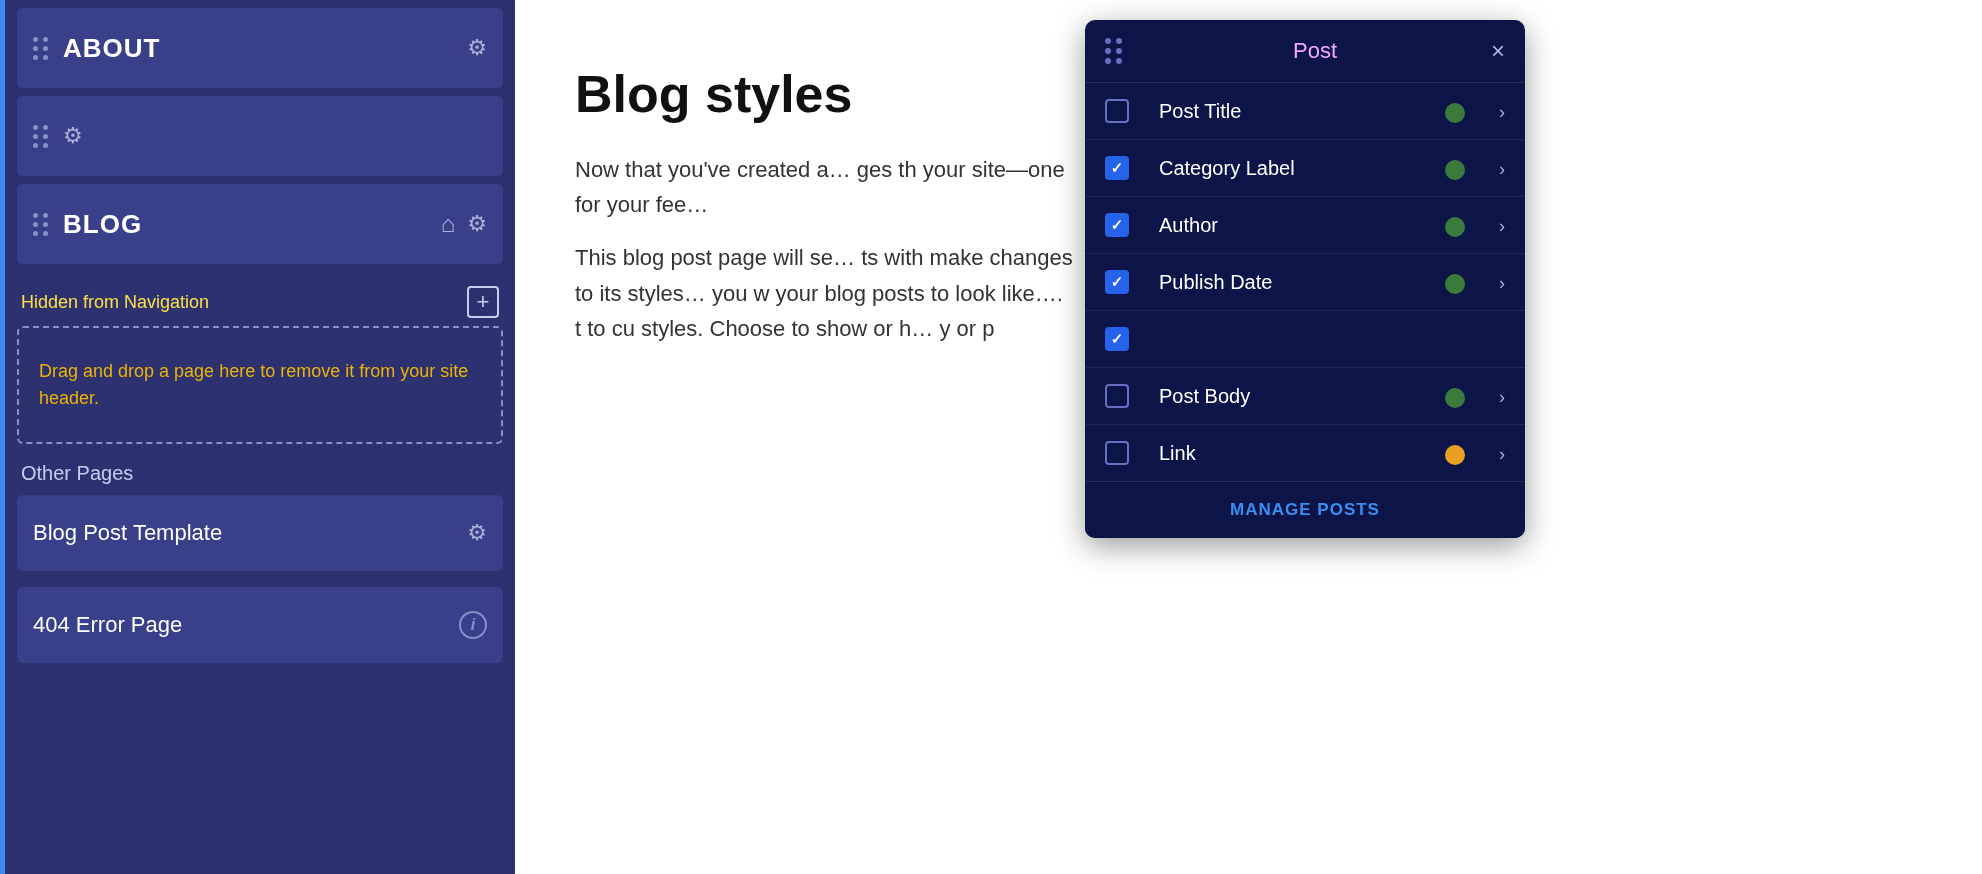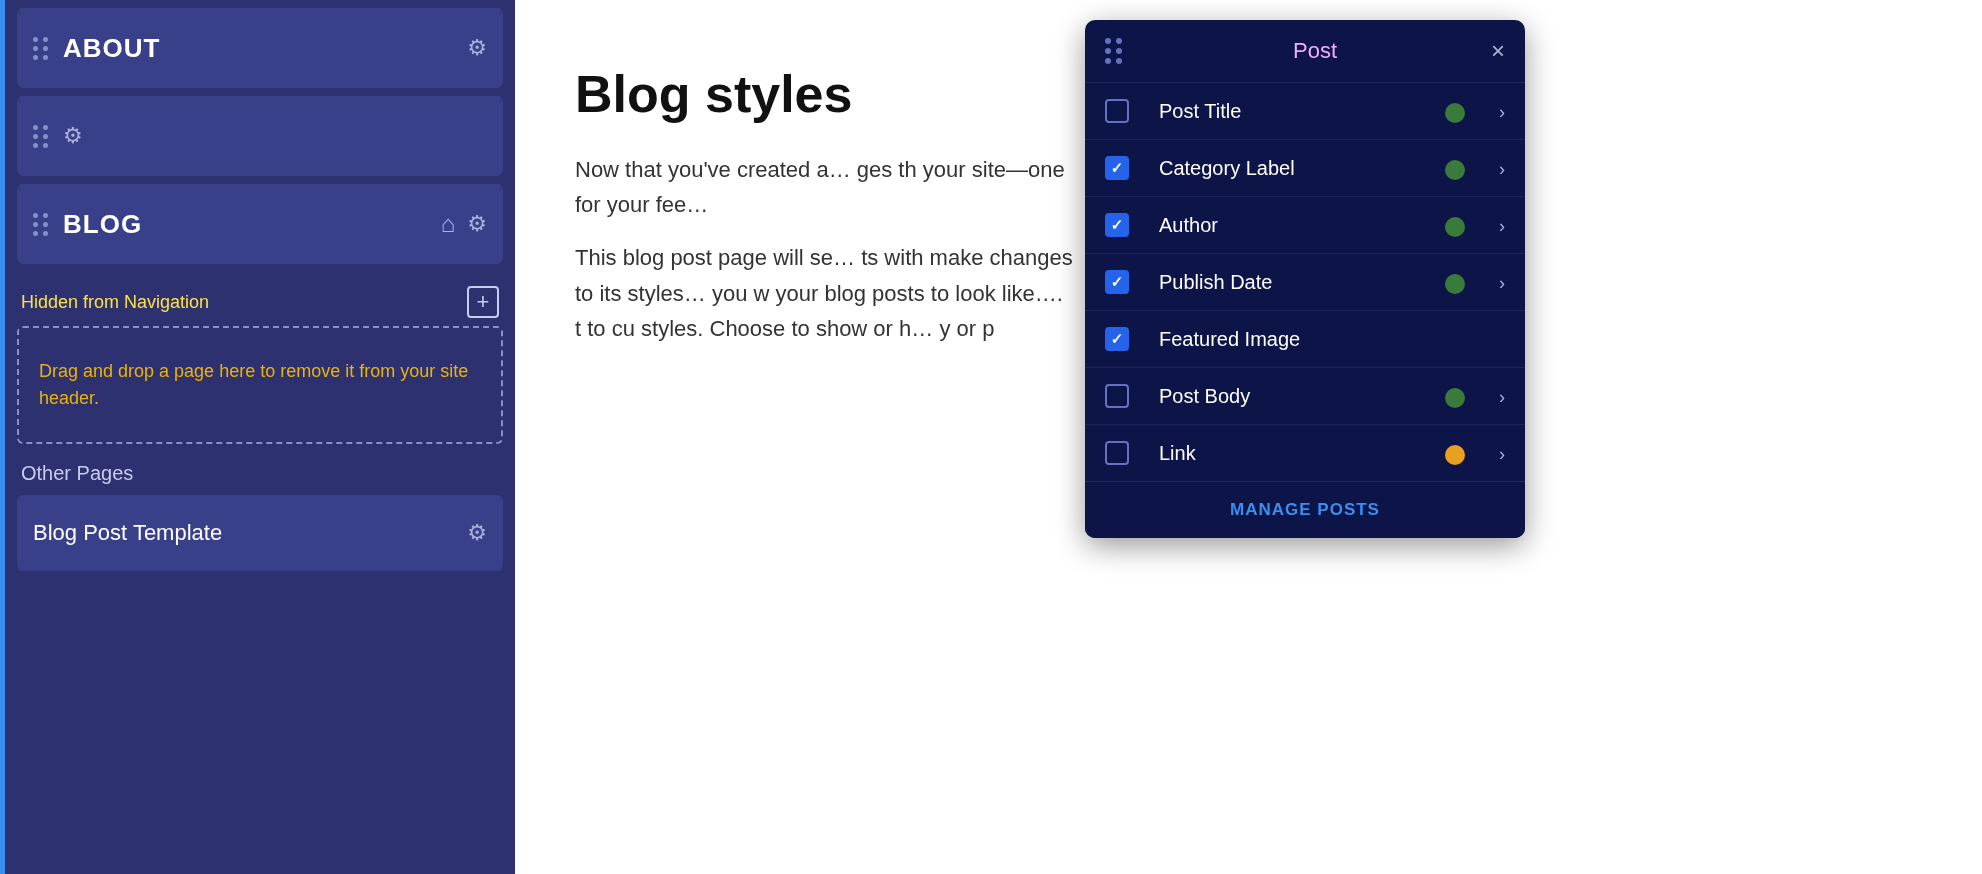--- a/index.html
+++ b/index.html
@@ -394,20 +394,24 @@
     <span>Drag and drop a page here to remove it from your site header.</span>
   </div>
 
   <div class="other-pages-header">Other Pages</div>
 
   <div class="page-item">
     <span class="page-item-label">Blog Post Template</span>
     <button class="icon-btn">⚙</button>
   </div>
 
+  <div class="page-item">
+    <span class="page-item-label">404 Error Page</span>
+    <div class="info-icon">i</div>
+  </div>
 
 </div>
 
 <div class="main-content">
 
 
   <h1 class="blog-heading">Blog styles</h1>
 
   <p class="blog-body">
     Now that you've created a… ges th your site—one for your fee…
@@ -466,21 +470,20 @@
       </div>
       <span class="panel-item-label">Publish Date</span>
       <div class="status-dot green"></div>
       <button class="chevron-btn">›</button>
     </div>
 
     <div class="panel-item">
       <div class="panel-checkbox">
         <span class="checkmark">✓</span>
       </div>
-      <span class="panel-item-label">Featured Image</span>
     </div>
 
     <div class="panel-item">
       <div class="panel-checkbox unchecked"></div>
       <span class="panel-item-label">Post Body</span>
       <div class="status-dot green"></div>
       <button class="chevron-btn">›</button>
     </div>
 
     <div class="panel-item">

